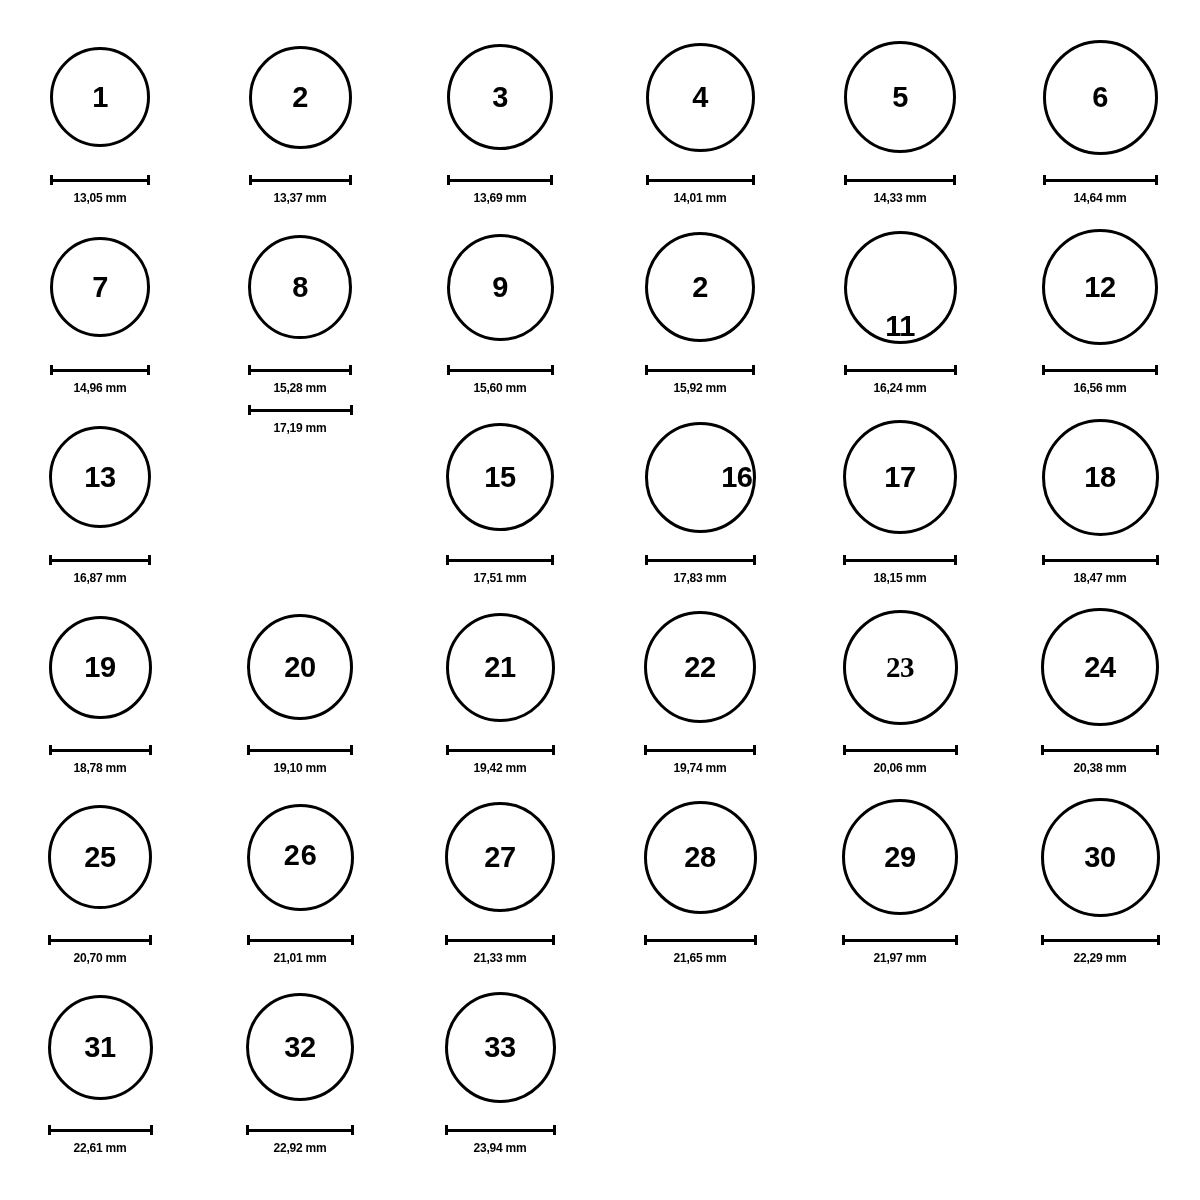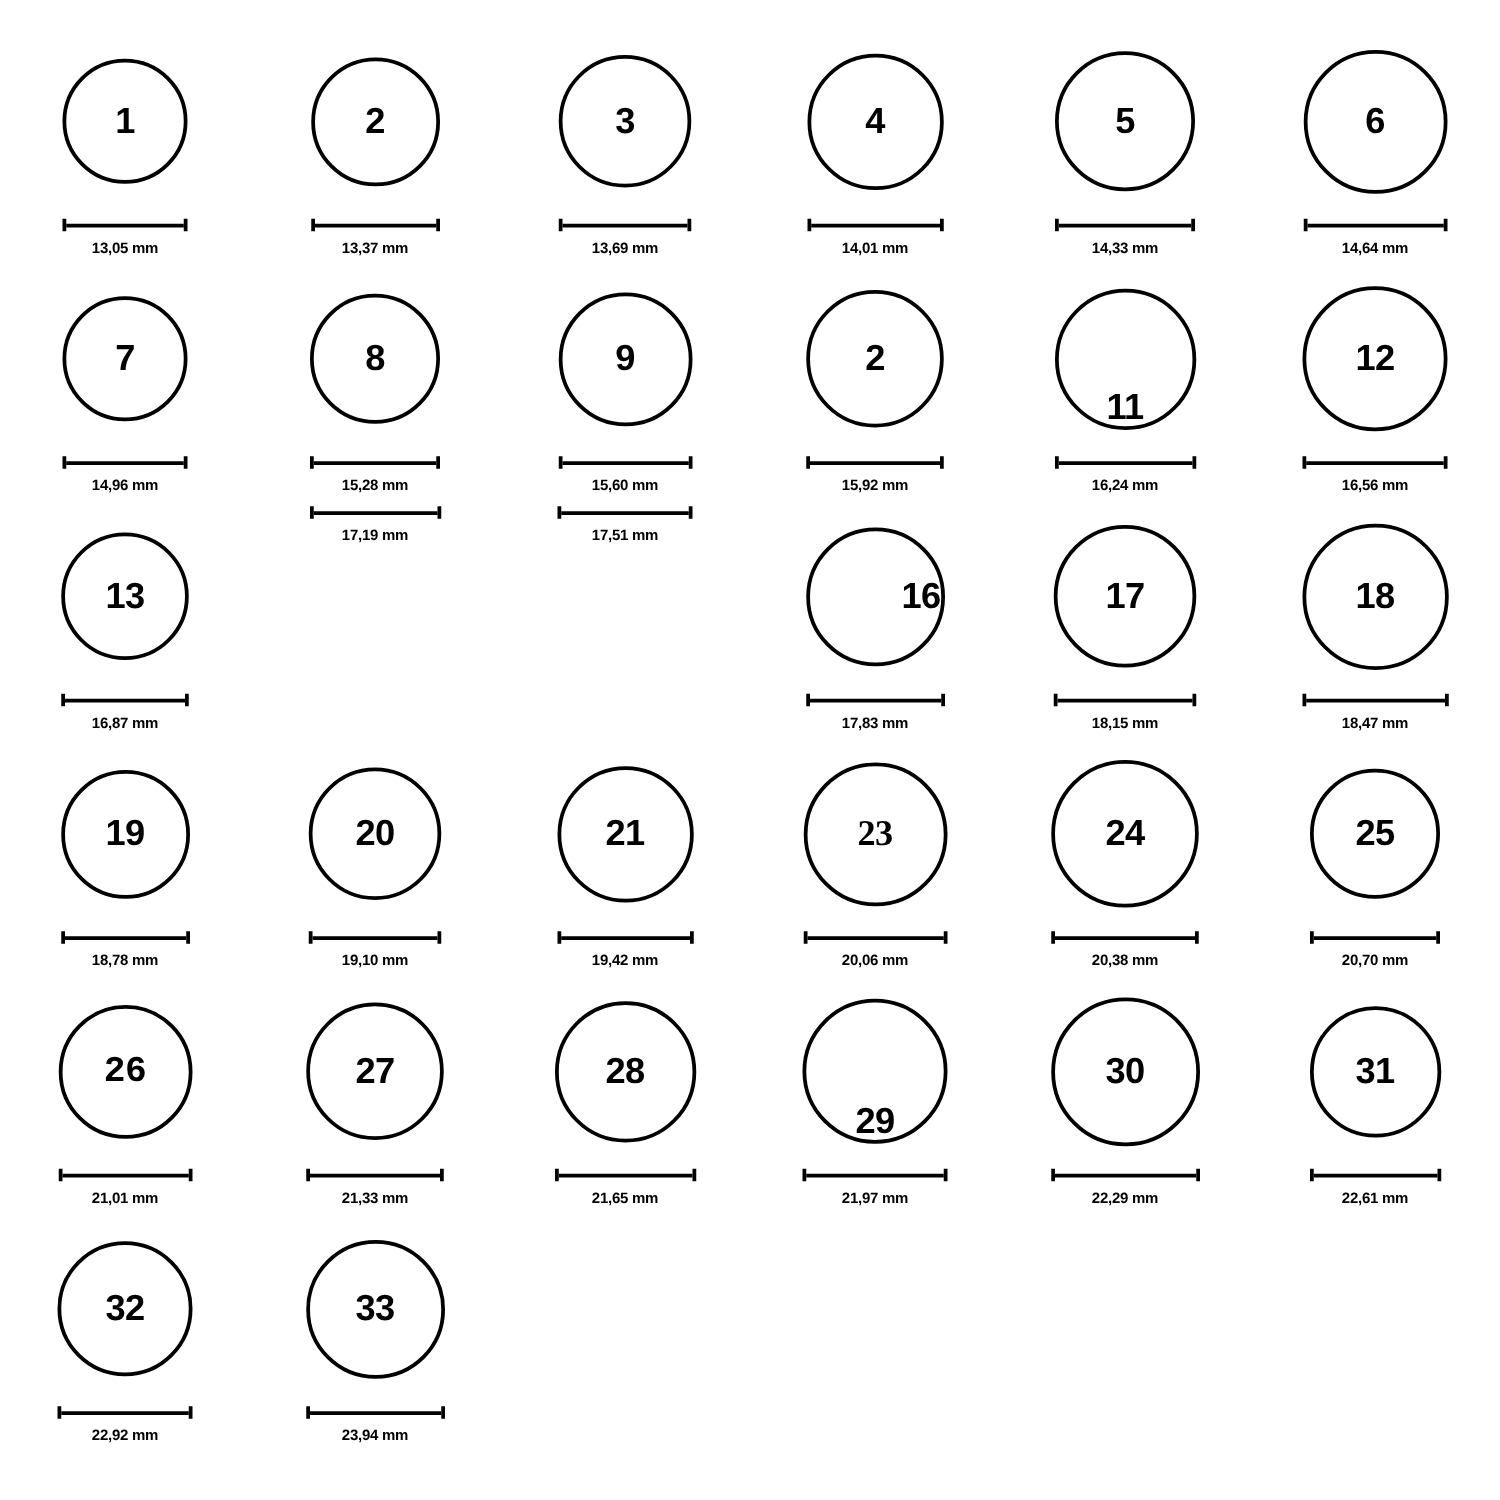--- a/index.html
+++ b/index.html
@@ -238,20 +238,25 @@
         </div>
         <div class="mm">16,87 mm</div>
       </div>
       <div class="cell">
         <div class="measure">
           <div class="bar" style="width: 105px;"></div>
         </div>
         <div class="mm">17,19 mm</div>
       </div>
       <div class="cell">
+        <div class="ring-wrap">
+          <div class="ring" style="width: 108px; height: 108px;">
+            <span class="ring-num">15</span>
+          </div>
+        </div>
         <div class="measure">
           <div class="bar" style="width: 108px;"></div>
         </div>
         <div class="mm">17,51 mm</div>
       </div>
       <div class="cell">
         <div class="ring-wrap">
           <div class="ring" style="width: 111px; height: 111px; justify-content: flex-end;">
             <span class="ring-num">16</span>
           </div>
@@ -311,20 +316,31 @@
             <span class="ring-num">21</span>
           </div>
         </div>
         <div class="measure">
           <div class="bar" style="width: 109px;"></div>
         </div>
         <div class="mm">19,42 mm</div>
       </div>
       <div class="cell">
         <div class="ring-wrap">
+          <div class="ring" style="width: 112px; height: 112px;">
+            <span class="ring-num">22</span>
+          </div>
+        </div>
+        <div class="measure">
+          <div class="bar" style="width: 112px;"></div>
+        </div>
+        <div class="mm">19,74 mm</div>
+      </div>
+      <div class="cell">
+        <div class="ring-wrap">
           <div class="ring" style="width: 115px; height: 115px; font-family: Liberation Serif, serif;">
             <span class="ring-num">23</span>
           </div>
         </div>
         <div class="measure">
           <div class="bar" style="width: 115px;"></div>
         </div>
         <div class="mm">20,06 mm</div>
       </div>
       <div class="cell">
@@ -377,21 +393,21 @@
             <span class="ring-num">28</span>
           </div>
         </div>
         <div class="measure">
           <div class="bar" style="width: 113px;"></div>
         </div>
         <div class="mm">21,65 mm</div>
       </div>
       <div class="cell">
         <div class="ring-wrap">
-          <div class="ring" style="width: 116px; height: 116px; align-items: flex-end;">
+          <div class="ring" style="width: 116px; height: 116px;">
             <span class="ring-num">29</span>
           </div>
         </div>
         <div class="measure">
           <div class="bar" style="width: 116px;"></div>
         </div>
         <div class="mm">21,97 mm</div>
       </div>
       <div class="cell">
         <div class="ring-wrap">

